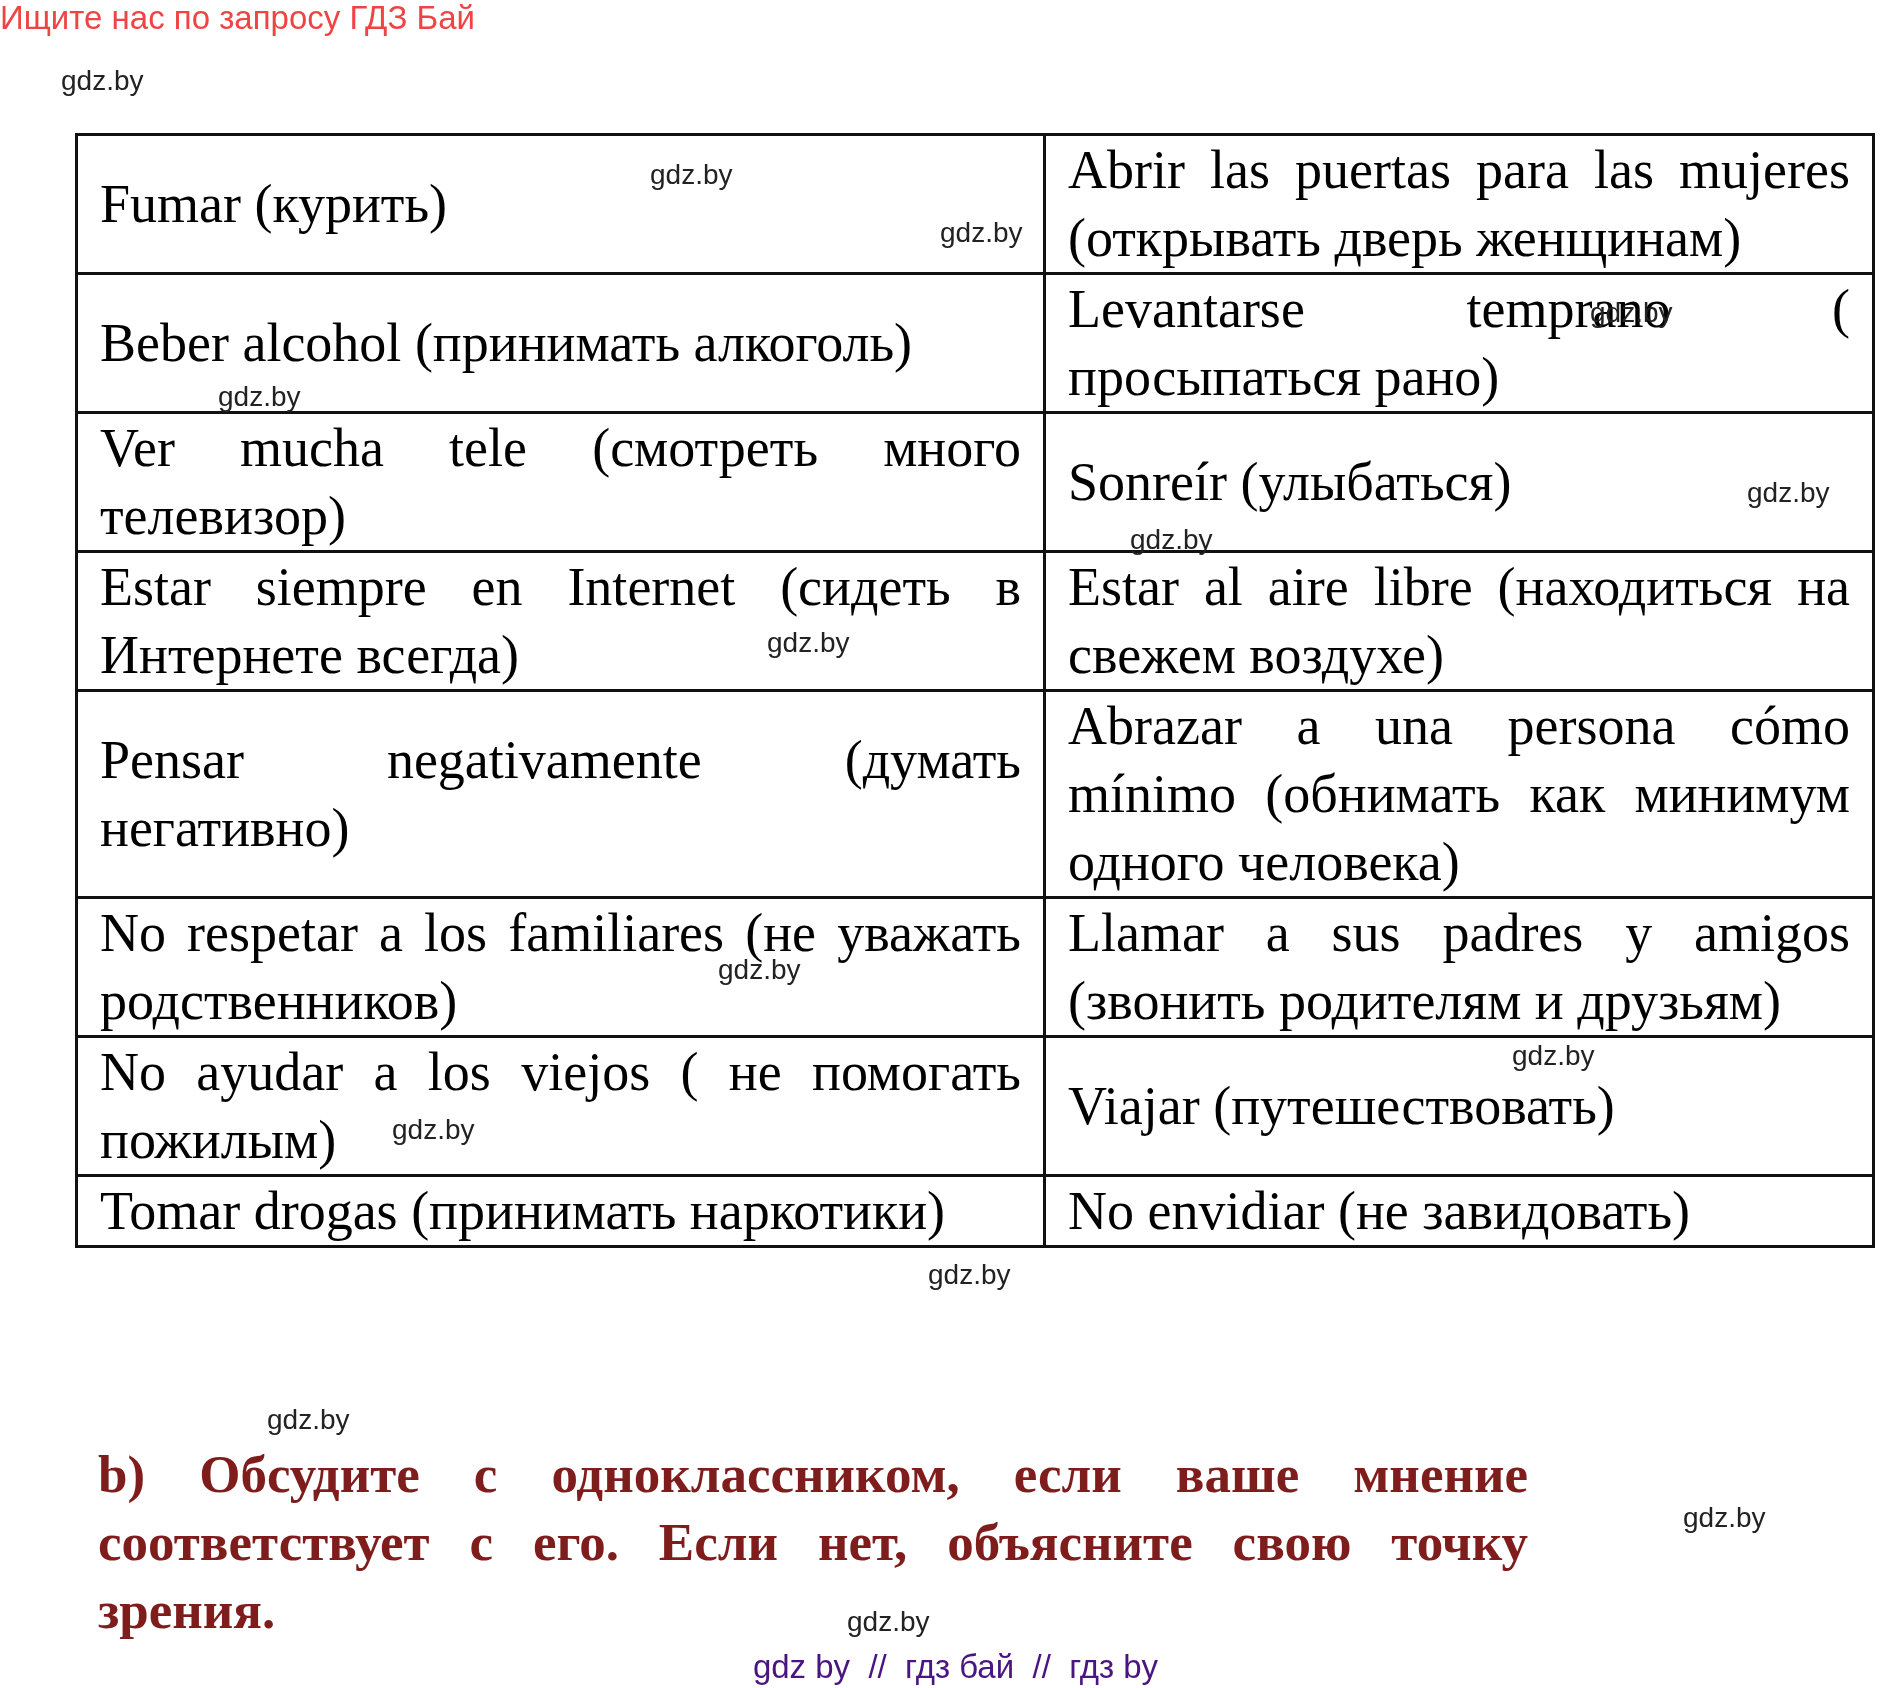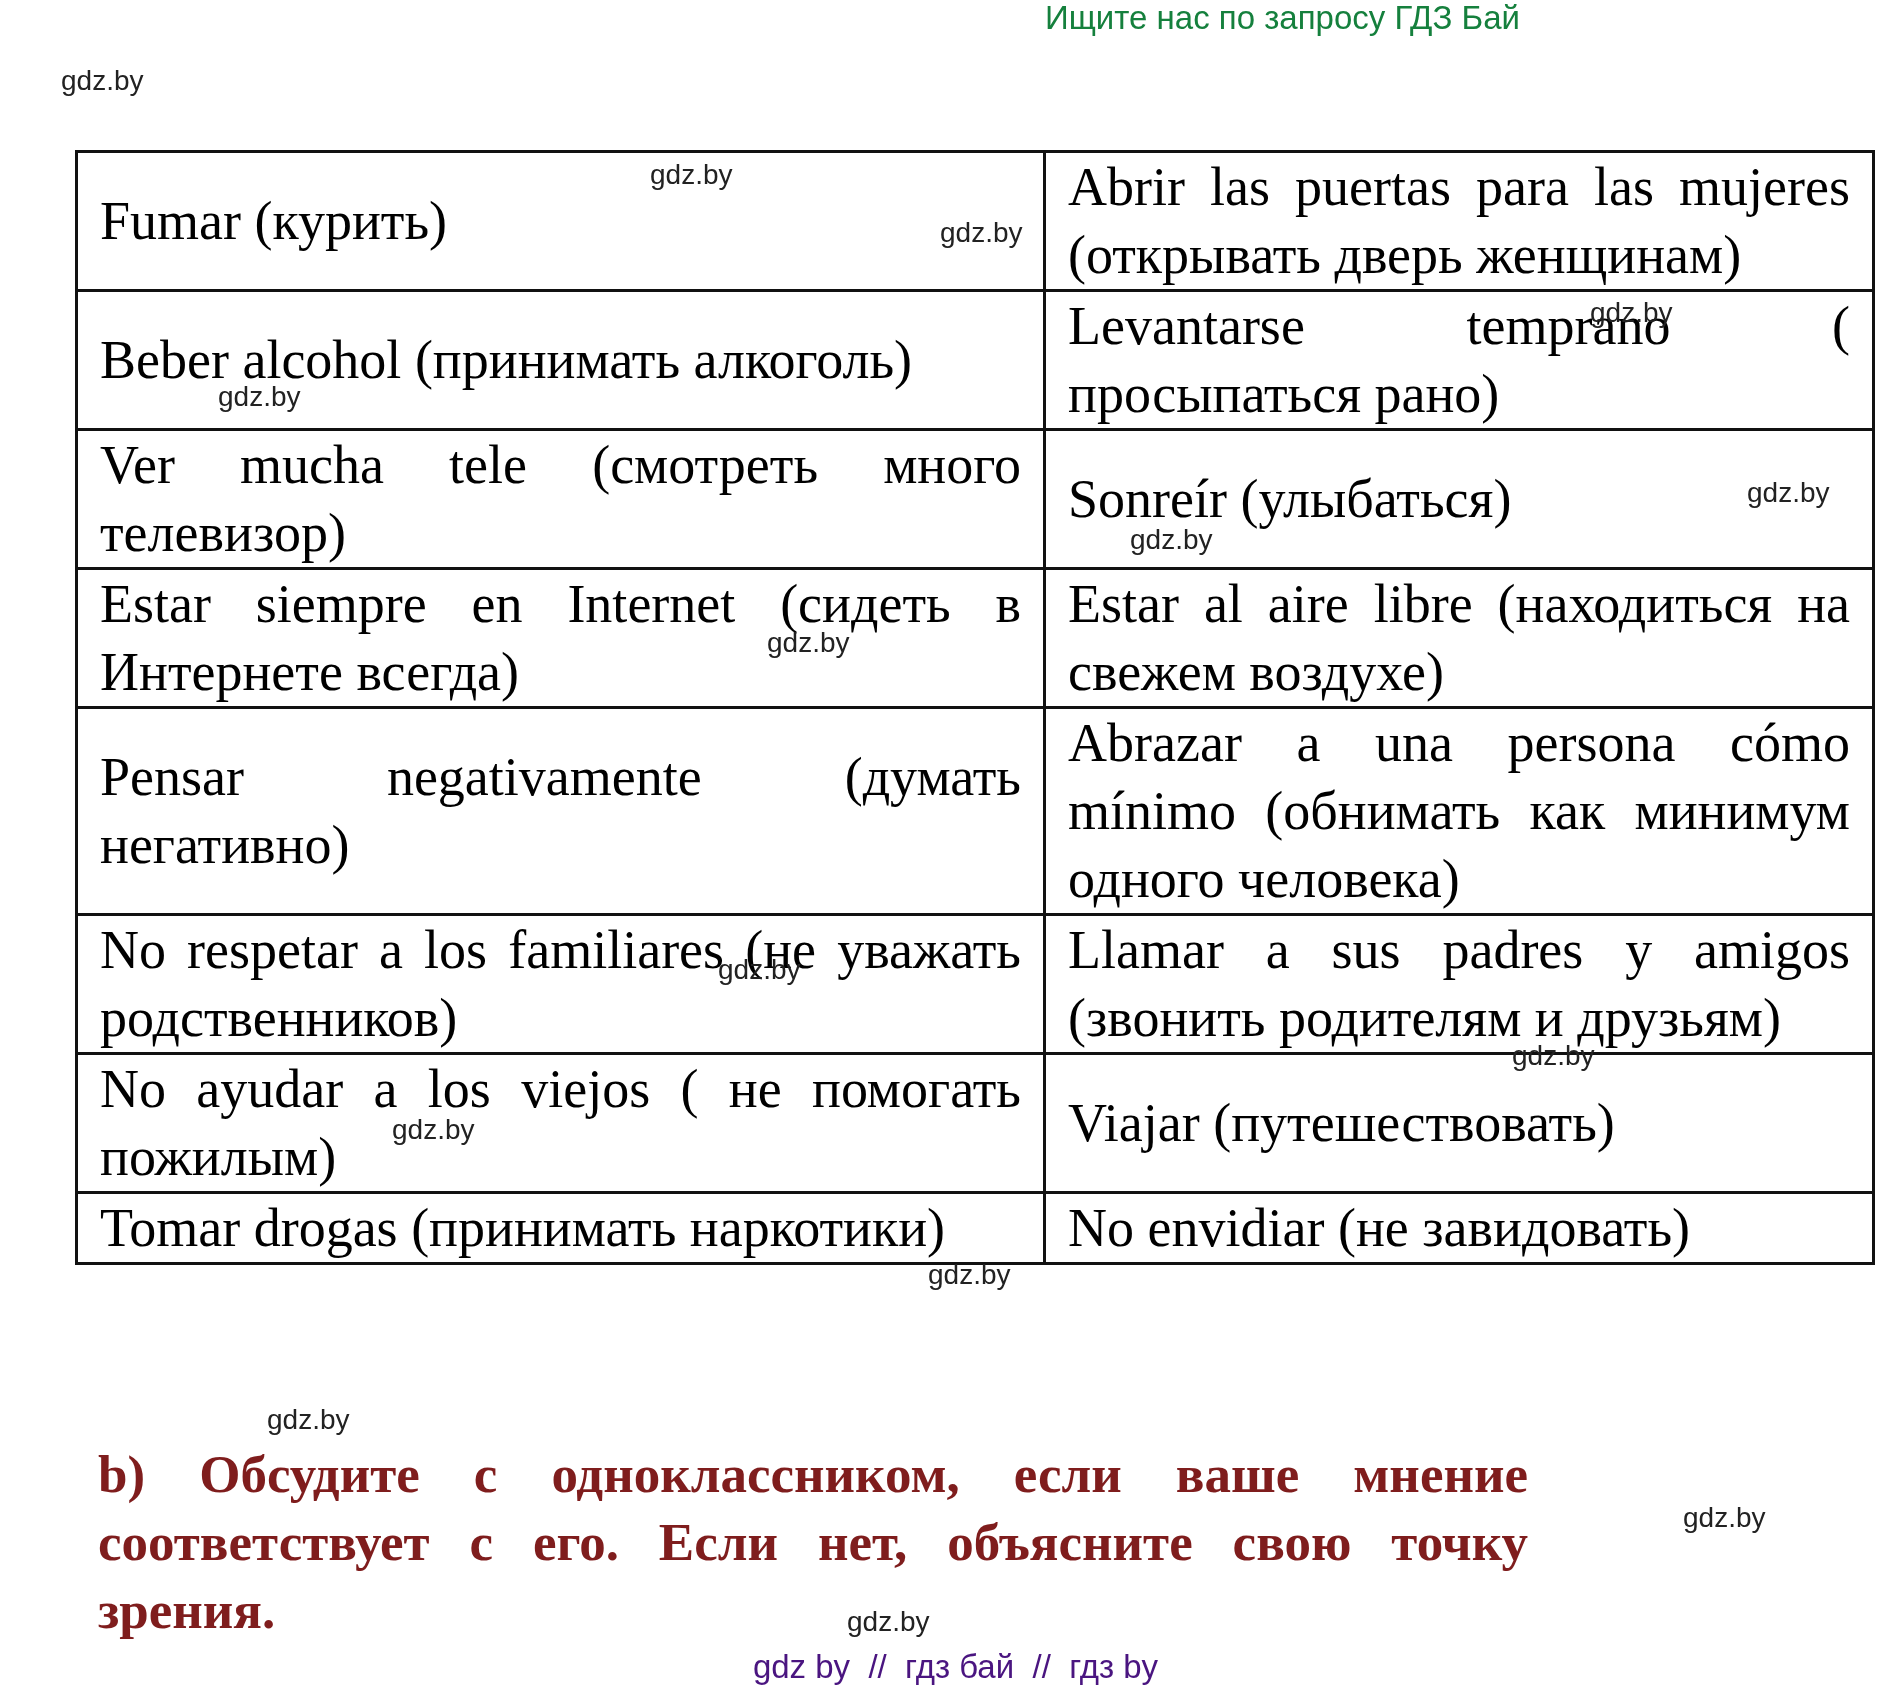--- a/index.html
+++ b/index.html
@@ -1,20 +1,20 @@
 <!DOCTYPE html>
 <html><head>
 <meta charset="utf-8">
 <style>
   html, body { margin:0; padding:0; background:#ffffff; }
   body { width:1895px; height:1688px; position:relative; overflow:hidden; }
-  .banner { position:absolute; top:0; left:0; width:1520px; text-align:right;
-    font-family:"Liberation Sans", sans-serif; font-size:33px; color:#15803d; line-height:36px; }
+  .banner { position:absolute; top:0; left:0; width:1520px; text-align:left;
+    font-family:"Liberation Sans", sans-serif; font-size:33px; color:#ef4444; line-height:36px; }
   .wm { position:absolute; font-family:"Liberation Sans", sans-serif; font-size:28px; color:#222; line-height:30px; white-space:nowrap; }
-  table.grid { position:absolute; left:75px; top:133px; width:1797px; border-collapse:collapse; table-layout:fixed;margin-top:17px; }
+  table.grid { position:absolute; left:75px; top:133px; width:1797px; border-collapse:collapse; table-layout:fixed; }
   table.grid td { border:3.5px solid #111; padding:0 22px; vertical-align:middle;
     font-family:"Liberation Serif", serif; font-size:54px; line-height:68px; color:#000;
     text-align:justify; text-align-last:auto; }
   table.grid col.c1 { width:968px; }
   table.grid col.c2 { width:829px; }
   .task { position:absolute; left:98px; top:1440px; width:1430px;
     font-family:"Liberation Serif", serif; font-weight:bold; font-size:53px; line-height:68px; color:#7f1d1d; text-align:justify; }
   .footer { position:absolute; top:1648px; left:8px; width:1895px; text-align:center;
     font-family:"Liberation Sans", sans-serif; font-size:33px; color:#4a1580; white-space:pre; }
 </style>

